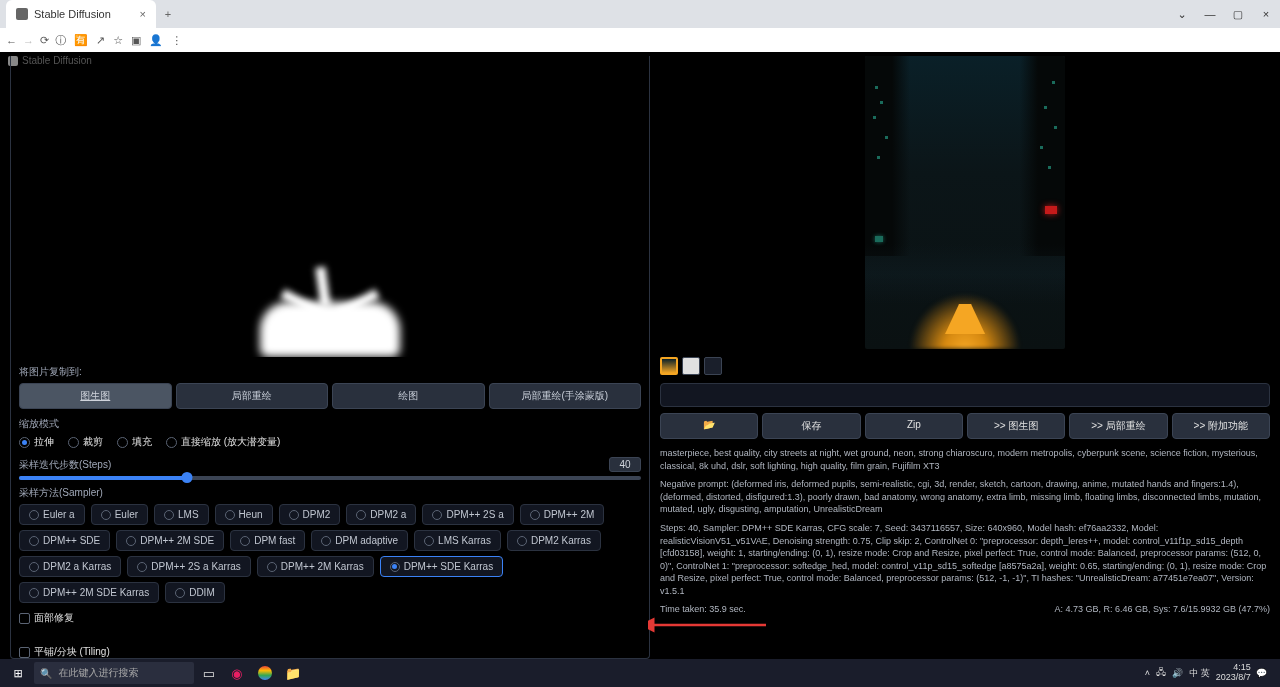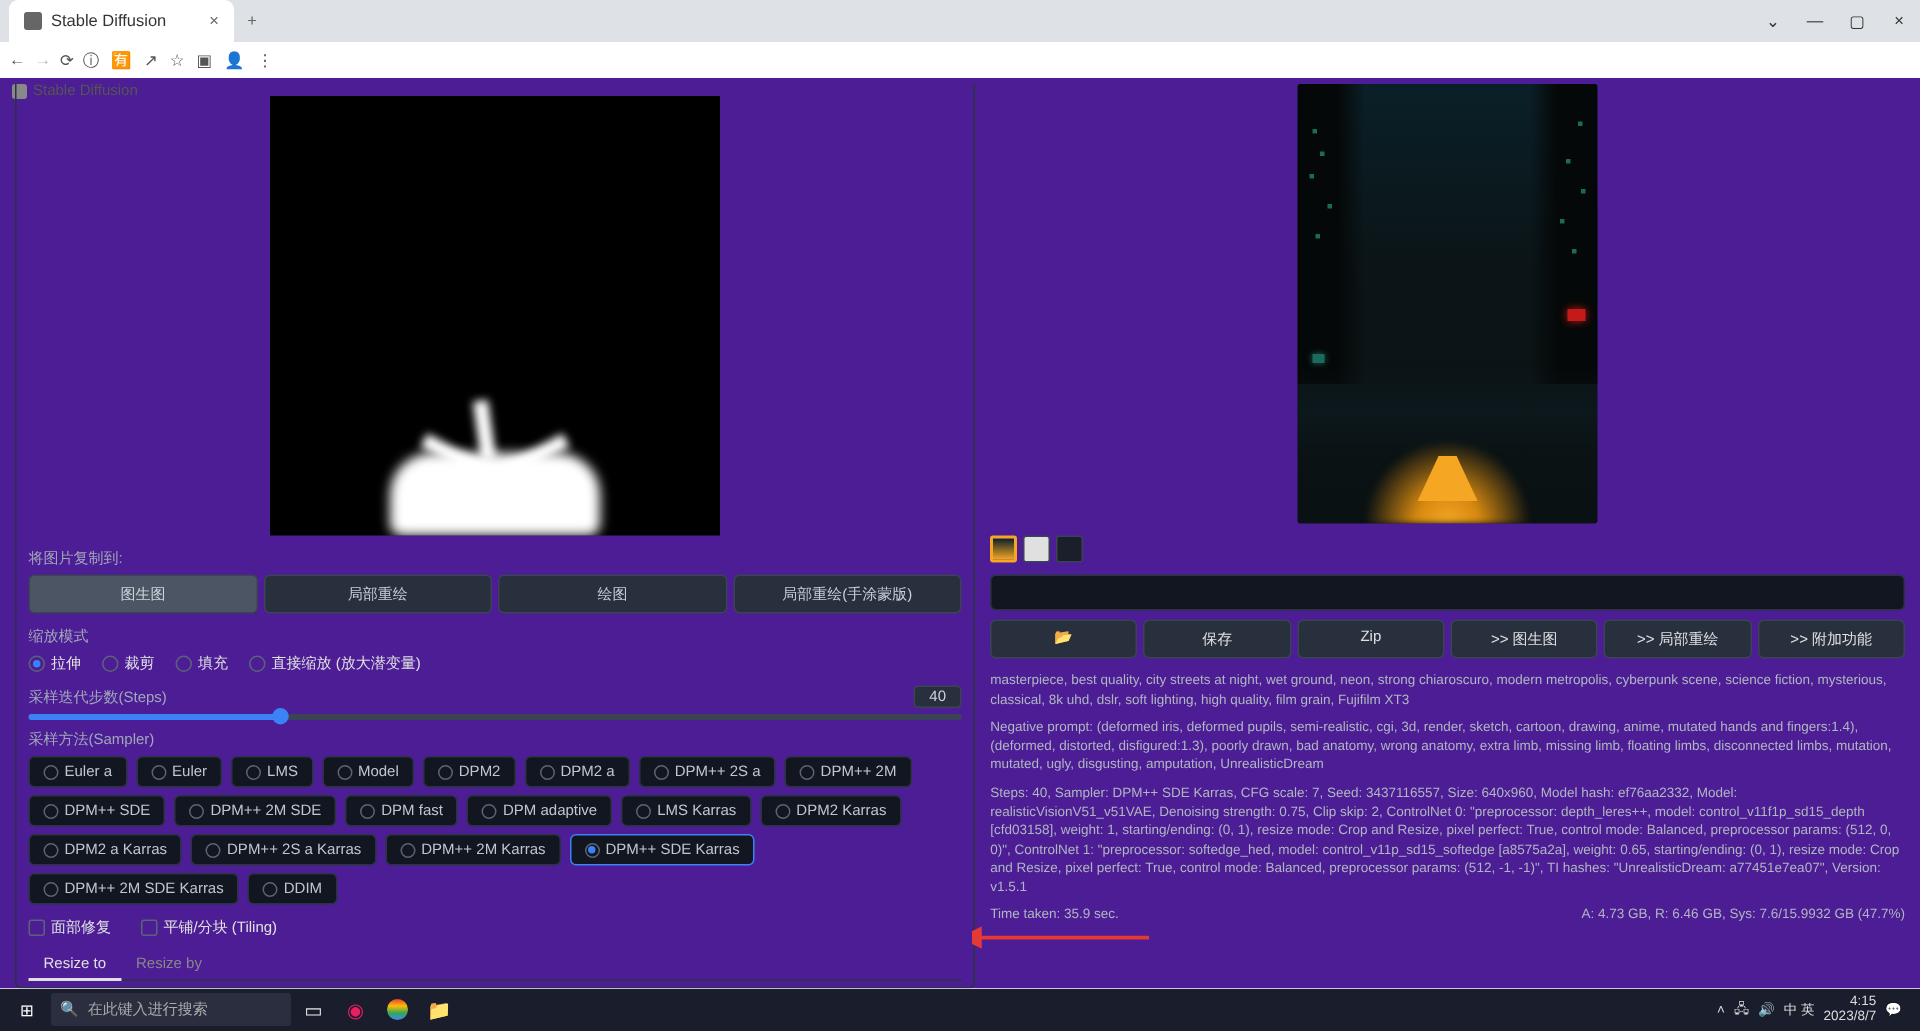--- a/index.html
+++ b/index.html
@@ -13,60 +13,60 @@
 .tab-new { width: 24px; height: 24px; display: flex; align-items: center; justify-content: center; color: #666; cursor: pointer; }
 .window-controls { position: absolute; right: 0; top: 4px; display: flex; }
 .window-btn { width: 28px; height: 20px; display: flex; align-items: center; justify-content: center; color: #333; cursor: pointer; }
 .addr-bar { height: 24px; background: #fff; display: flex; align-items: center; padding: 0 6px; gap: 8px; font-size: 11px; color: #555; }
 .addr-icons { display: flex; gap: 6px; align-items: center; }
 .addr-url { flex: 1; }
 .addr-right { display: flex; gap: 8px; color: #555; }
 .bookmark-bar { height: 18px; background: #fff; border-bottom: 1px solid #ddd; display: flex; align-items: center; padding: 0 8px; font-size: 10px; color: #555; gap: 4px; }
 .bm-fav { width: 10px; height: 10px; background: #888; border-radius: 2px; }
 
-.app { background: #4c1d95; height: calc(100vh - 52px - 28px); overflow-y: auto; padding: 4px 10px 0 10px; display: flex; gap: 10px; }
+.app { background: #000000; height: calc(100vh - 52px - 28px); overflow-y: auto; padding: 4px 10px 0 10px; display: flex; gap: 10px; }
 .app::-webkit-scrollbar { width: 10px; }
 .app::-webkit-scrollbar-track { background: #0b0f19; }
 .app::-webkit-scrollbar-thumb { background: #444; border-radius: 5px; }
 
 .left-col { flex: 1.02; min-width: 0; border: 1px solid #2b3240; border-radius: 4px; padding: 8px; border-top: none; border-radius: 0 0 4px 4px; }
 .right-col { flex: 1; min-width: 0; }
 
 .canvas-area { background: #000; height: 293px; display: flex; align-items: flex-end; justify-content: center; margin: 0 auto 8px auto; width: 300px; overflow: hidden; }
 .mask-shape { width: 180px; height: 110px; position: relative; }
 .mask-body { position: absolute; bottom: 0; left: 20px; width: 140px; height: 55px; background: #fff; border-radius: 28px 28px 8px 8px; filter: blur(4px); }
 .mask-line1 { position: absolute; bottom: 50px; left: 78px; width: 10px; height: 40px; background: #fff; transform: rotate(-8deg); filter: blur(3px); }
 .mask-line2 { position: absolute; bottom: 48px; left: 40px; width: 45px; height: 10px; background: #fff; transform: rotate(28deg); filter: blur(3px); }
 .mask-line3 { position: absolute; bottom: 48px; left: 95px; width: 45px; height: 10px; background: #fff; transform: rotate(-28deg); filter: blur(3px); }
 
 .section-label { color: #a0a8b8; font-size: 10px; margin: 6px 0 4px 0; }
 
 .btn-row { display: flex; gap: 4px; margin-bottom: 8px; }
 .btn { flex: 1; background: #29303d; border: 1px solid #3b4454; color: #c8ced8; padding: 5px 4px; border-radius: 4px; text-align: center; font-size: 10px; cursor: pointer; }
-.btn.muted { background: #4b5563; color: #d0d4dc; }
+.btn.muted { background: #4b5563; color: #d0d4dc; text-decoration: underline; }
 
 .radio-row { display: flex; gap: 14px; align-items: center; margin: 4px 0 8px 0; }
 .radio-item { display: flex; align-items: center; gap: 4px; font-size: 10px; cursor: pointer; }
 .radio { width: 11px; height: 11px; border: 1px solid #5b6474; border-radius: 50%; display: inline-flex; align-items: center; justify-content: center; }
 .radio.on::after { content: ""; width: 5px; height: 5px; background: #3b82f6; border-radius: 50%; }
 
 .slider-group { margin-bottom: 6px; }
 .slider-head { display: flex; justify-content: space-between; align-items: center; font-size: 10px; color: #a0a8b8; }
 .slider-val { background: #29303d; border: 1px solid #3b4454; padding: 1px 8px; border-radius: 3px; min-width: 32px; text-align: center; color: #d0d4dc; }
 .slider-track { height: 4px; background: #3b4454; border-radius: 3px; position: relative; margin-top: 4px; cursor: pointer; }
 .slider-fill { height: 100%; background: #3b82f6; border-radius: 3px; }
 .slider-thumb { width: 11px; height: 11px; background: #3b82f6; border-radius: 50%; position: absolute; top: -4px; transform: translateX(-50%); }
 
 .sampler-grid { display: flex; flex-wrap: wrap; gap: 5px 6px; margin: 4px 0 8px 0; }
 .sampler { padding: 4px 9px; background: #121621; border: 1px solid #2b3240; border-radius: 4px; font-size: 10px; color: #c0c6d0; cursor: pointer; display: flex; align-items: center; gap: 4px; }
 .sampler .r { width: 10px; height: 10px; border: 1px solid #5b6474; border-radius: 50%; display: inline-flex; align-items: center; justify-content: center; }
 .sampler.sel { border-color: #3b82f6; }
 .sampler.sel .r::after { content: ""; width: 5px; height: 5px; background: #3b82f6; border-radius: 50%; }
 
-.check-row { display: flex; gap: 20px; margin-bottom: 8px; }
+.check-row { display: flex; gap: 20px; margin-bottom: 8px; flex-direction: column; }
 .check-item { display: flex; align-items: center; gap: 4px; font-size: 10px; cursor: pointer; }
 .check { width: 11px; height: 11px; border: 1px solid #5b6474; border-radius: 2px; }
 
 .tabs { display: flex; border-bottom: 1px solid #2b3240; margin-bottom: 8px; }
 .tab-item { padding: 4px 10px; font-size: 10px; color: #888; cursor: pointer; }
 .tab-item.active { color: #e0e0e0; border-bottom: 2px solid #e0e0e0; margin-bottom: -1px; }
 
 .output-img { width: 200px; height: 293px; margin: 0 auto 8px auto; background: linear-gradient(180deg, #0a2028 0%, #0b1518 40%, #0a1112 100%); position: relative; border-radius: 2px; overflow: hidden; }
 .building-l { position: absolute; left: 0; top: 0; width: 45px; height: 200px; background: linear-gradient(90deg, #050808 60%, transparent); }
 .building-r { position: absolute; right: 0; top: 0; width: 45px; height: 200px; background: linear-gradient(270deg, #050808 60%, transparent); }
@@ -198,21 +198,21 @@
         <div class="sampler">
           <span class="r"></span>
           <span>Euler</span>
         </div>
         <div class="sampler">
           <span class="r"></span>
           <span>LMS</span>
         </div>
         <div class="sampler">
           <span class="r"></span>
-          <span>Model</span>
+          <span>Heun</span>
         </div>
         <div class="sampler">
           <span class="r"></span>
           <span>DPM2</span>
         </div>
         <div class="sampler">
           <span class="r"></span>
           <span>DPM2 a</span>
         </div>
         <div class="sampler">

